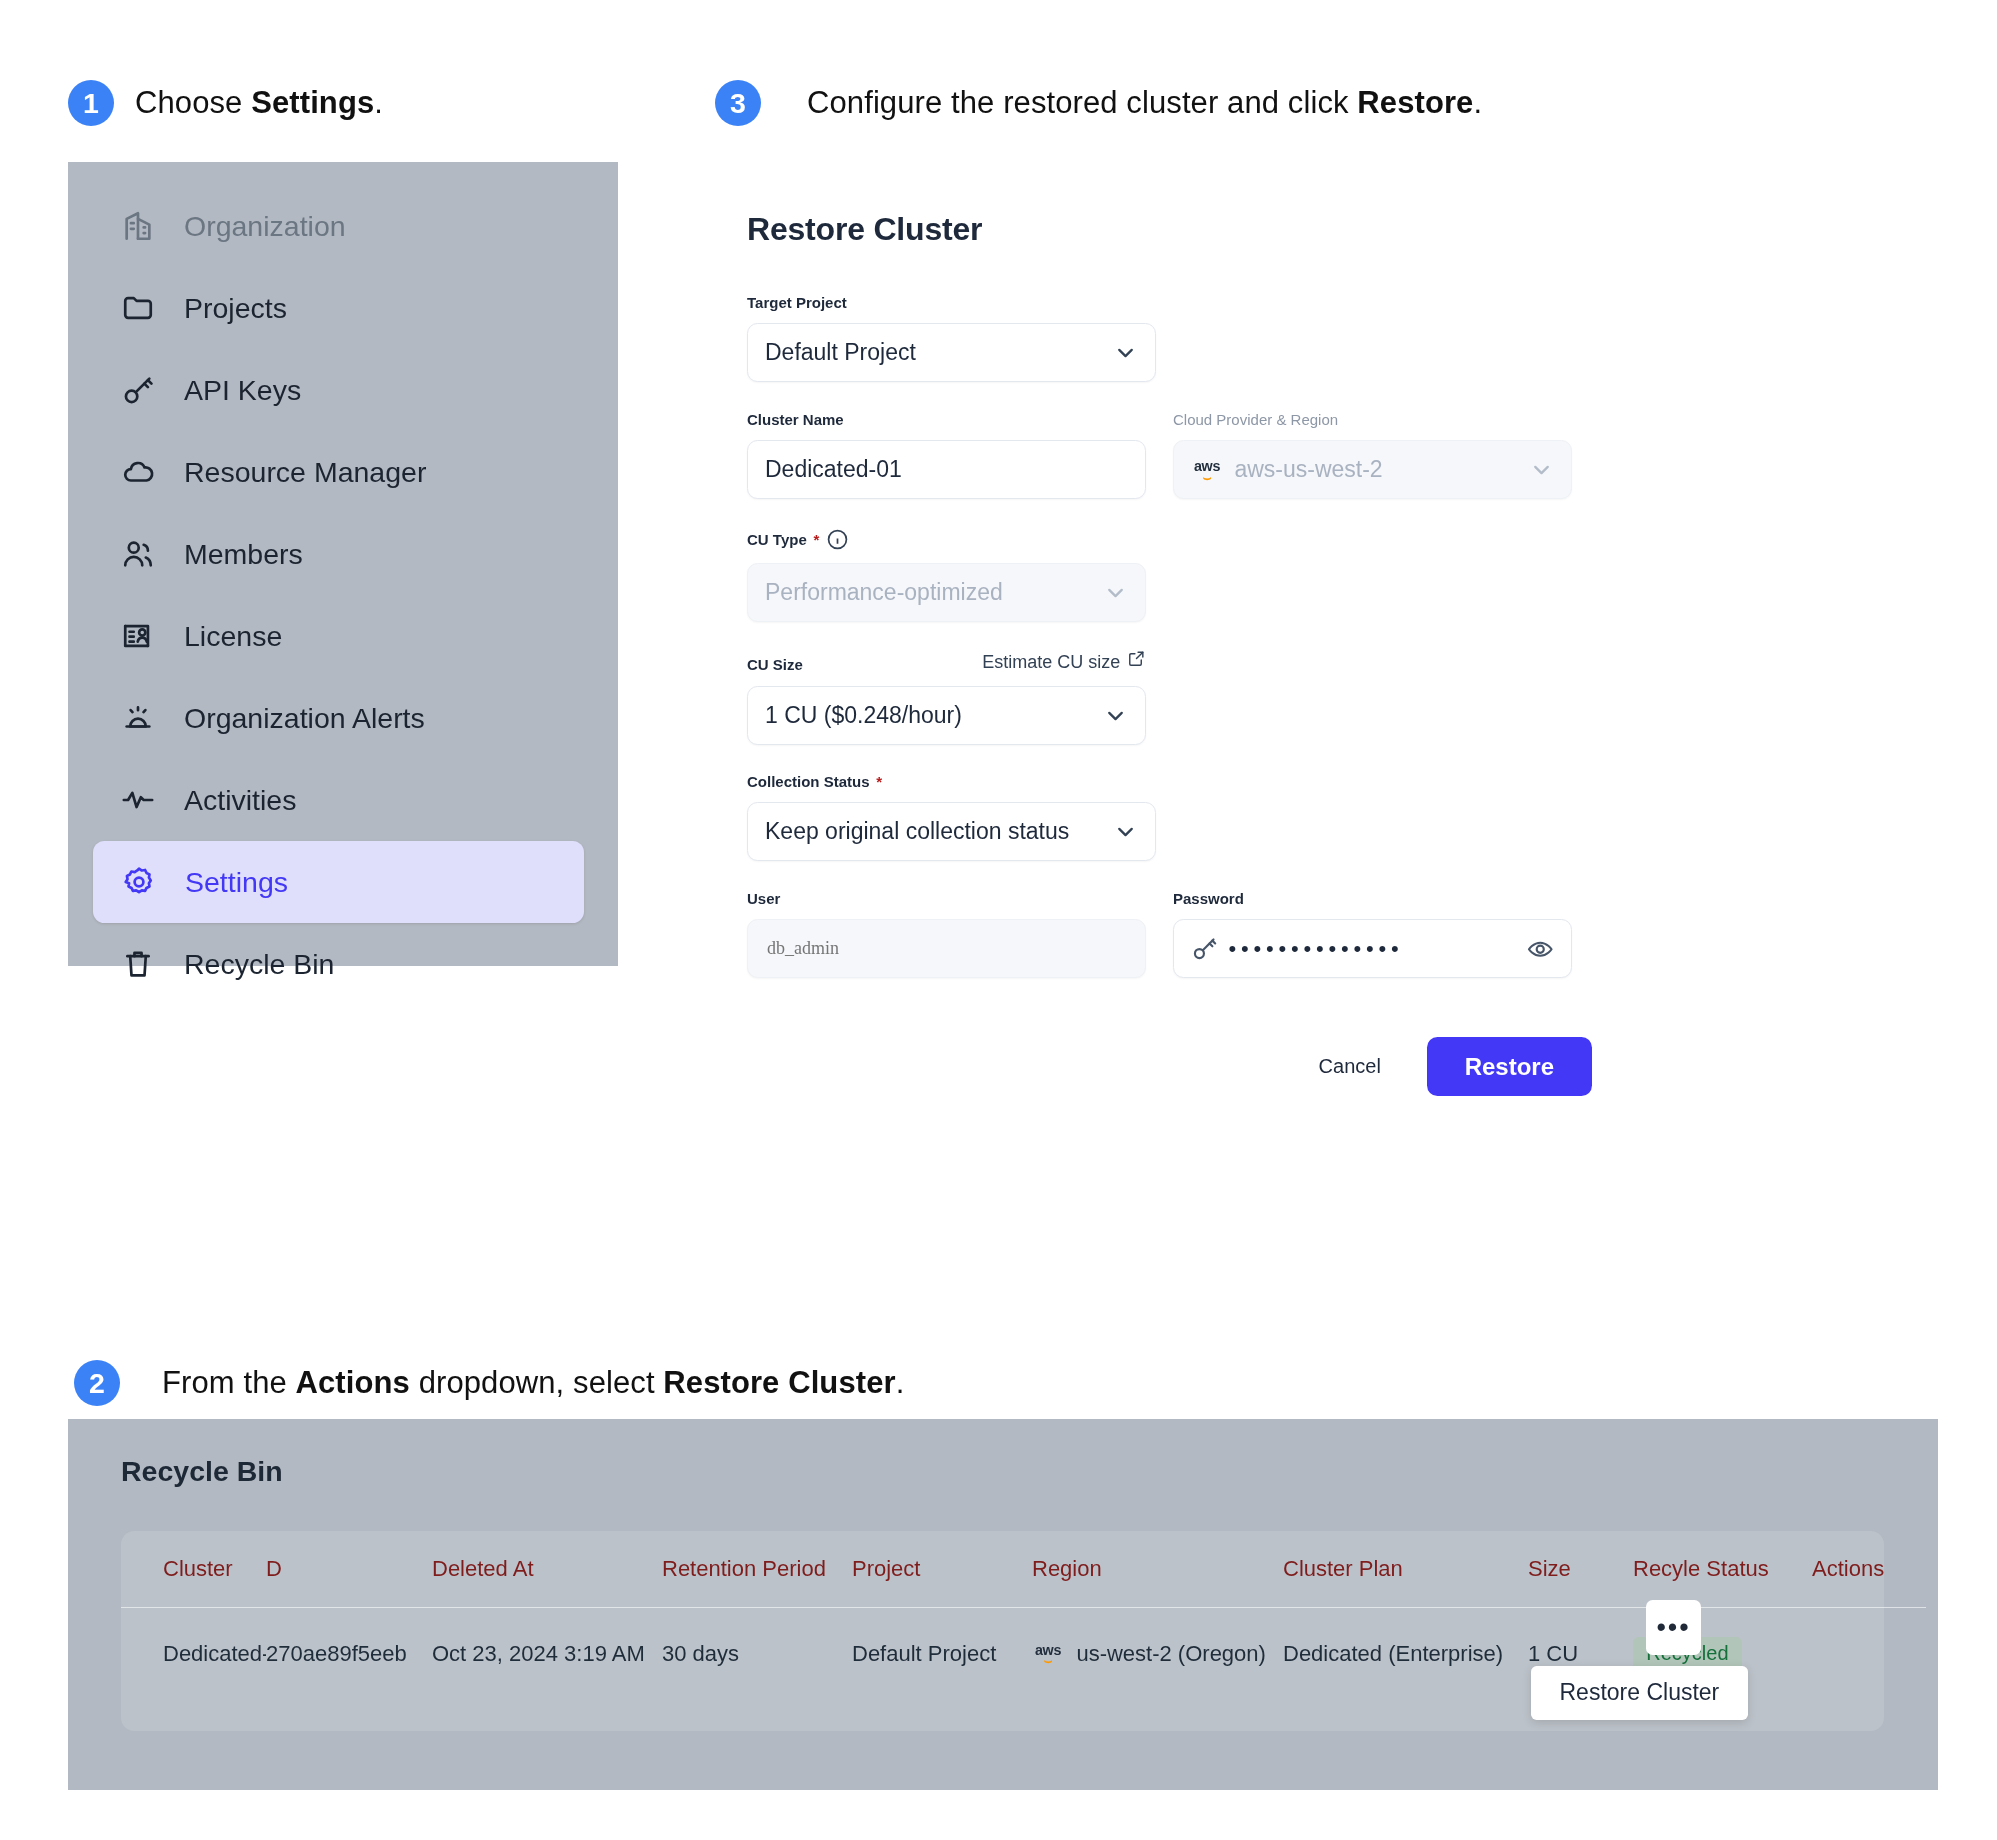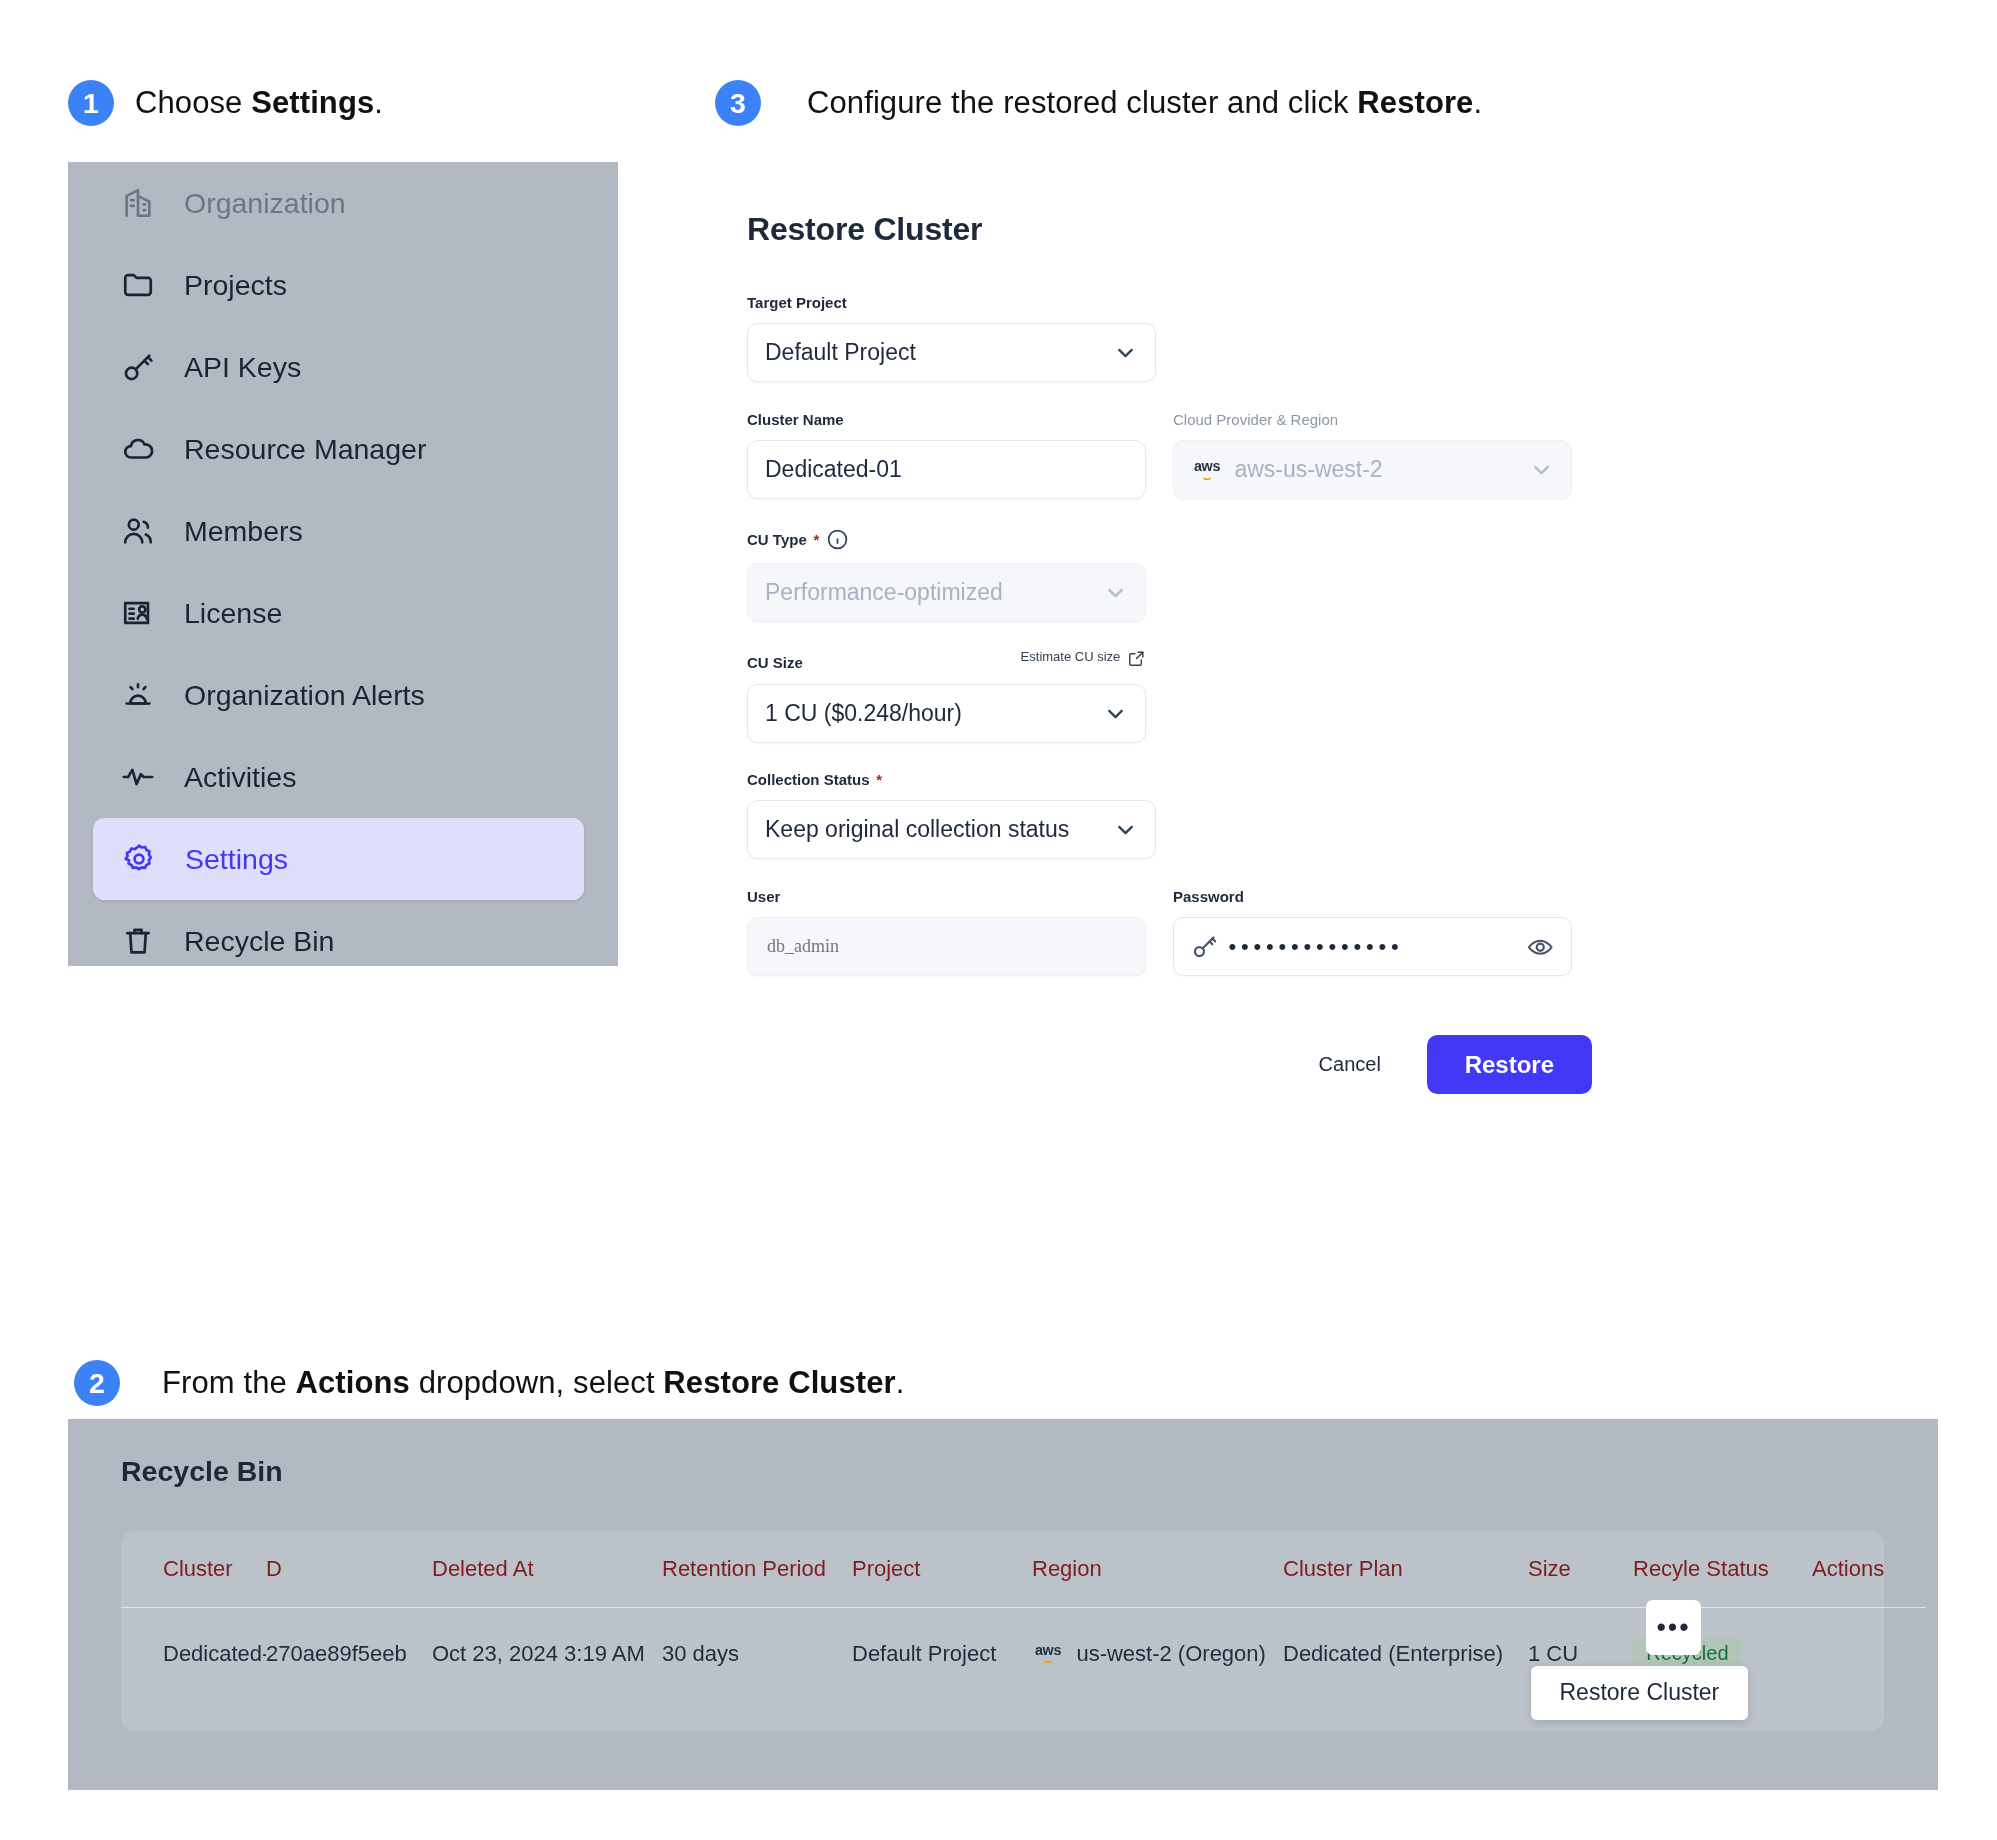--- a/index.html
+++ b/index.html
@@ -45,21 +45,21 @@
 
   
   #sidebar-panel {
     position: absolute;
     left: 68px;
     top: 162px;
     width: 550px;
     height: 804px;
     background: #b3b9c2;
   }
-  .nav-list { }
+  .nav-list { padding-top: 23px; }
   .nav-item {
     height: 82px;
     display: flex;
     align-items: center;
     gap: 27px;
     padding-left: 51px;
     font-size: 28.5px;
     color: #1b2430;
     position: relative;
   }
@@ -129,23 +129,23 @@
   .row2 { display: flex; gap: 27px; }
   .col-a { width: 399px; }
   .col-b { width: 399px; }
 
   .lbl-row {
     display: flex; align-items: flex-end; justify-content: space-between;
     margin-bottom: 12.4px;
   }
   .lbl-row .field-label { margin-bottom: 0; }
   .ext-link {
-    font-size: 13px;
+    font-size: 18px;
     color: #334155;
-    display: flex; align-items: flex-start; gap: 6.7px;
+    display: flex; align-items: flex-end; gap: 6.7px;
     cursor: pointer;
   }
   .ext-link svg { stroke: #334155; fill: none; stroke-width: 1.8; stroke-linecap: round; stroke-linejoin: round; }
 
   .aws-glyph {
     font-size: 14.3px; font-weight: 700; color: #232f3e;
     line-height: 1; letter-spacing: -0.3px;
     display: flex; flex-direction: column; align-items: center;
     width: 32px; flex: 0 0 auto; margin-right: 11.4px;
   }

